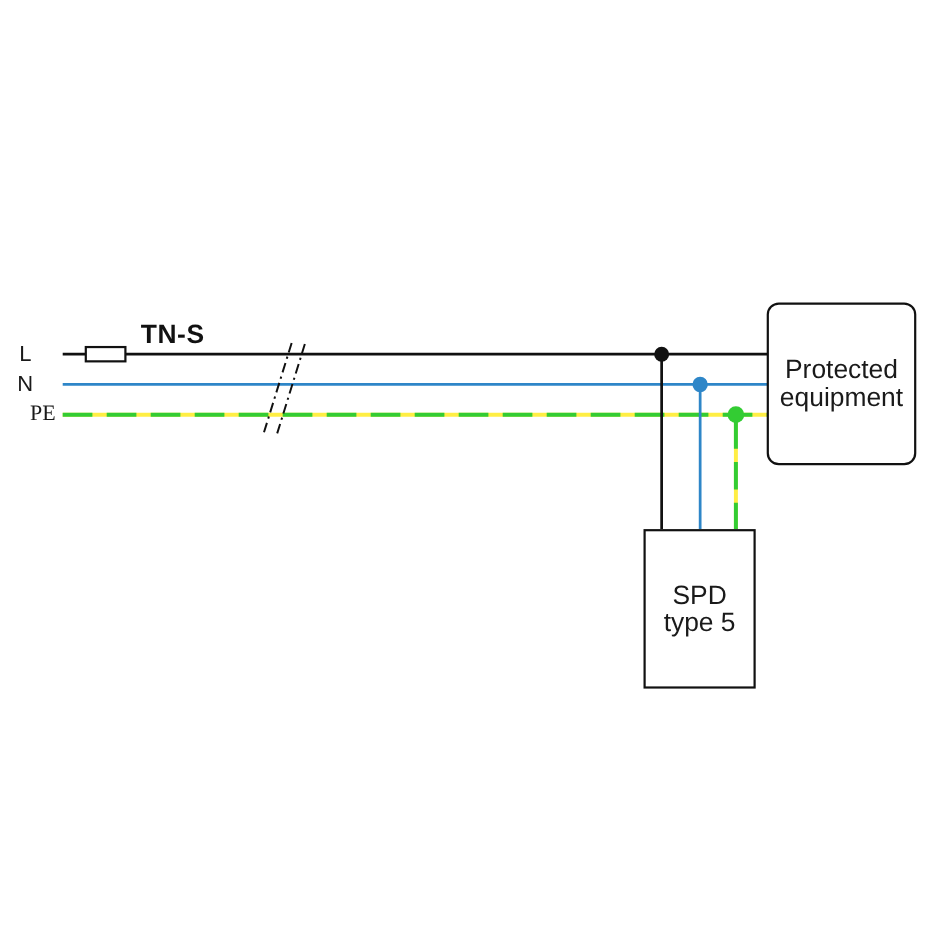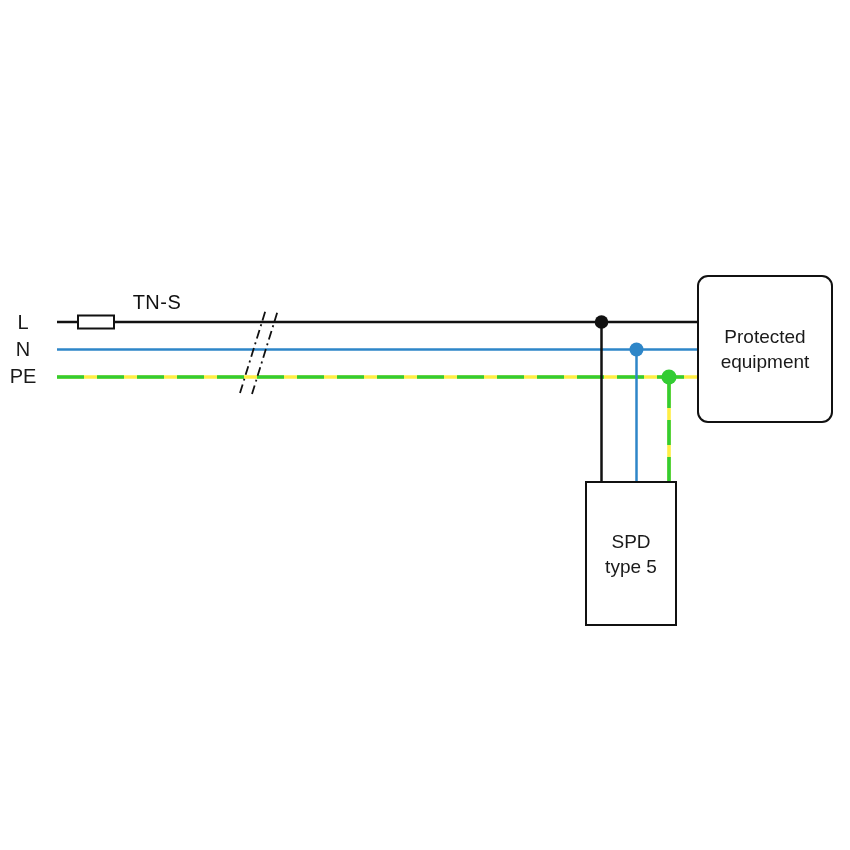--- a/index.html
+++ b/index.html
@@ -27,50 +27,50 @@
     font-size: 20px;
     color: #1a1a1a;
     line-height: 20px;
   }
   .system-label {
     position: absolute;
     left: 119px;
     top: 291px;
     width: 76px;
     text-align: center;
-    font-size: 20px;
-    font-weight: normal;
+    font-size: 24px;
+    font-weight: bold;
     color: #111111;
     letter-spacing: 0.5px;
   }
   .node-box {
     position: absolute;
     box-sizing: border-box;
     background: #ffffff;
     border: 2.5px solid #111111;
     display: flex;
     flex-direction: column;
     align-items: center;
     justify-content: center;
-    font-size: 19px;
+    font-size: 24px;
     color: #1a1a1a;
     line-height: 25px;
     text-align: center;
   }
   .protected-box {
     left: 697px;
     top: 275px;
     width: 136px;
     height: 148px;
     border-radius: 11px;
   }
   .spd-box {
     left: 585px;
     top: 481px;
-    width: 92px;
+    width: 102px;
     height: 145px;
     border-radius: 0;
   }
 </style>
 </head>
 <body>
 
 <div class="canvas">
 
   <svg class="diagram-svg" width="850" height="850" viewBox="0 0 850 850">
@@ -92,21 +92,21 @@
     <line x1="669" y1="377" x2="669" y2="481" stroke-width="3.6" stroke="#ffee44"></line>
     <line x1="669" y1="377" x2="669" y2="481" stroke-width="3.6" stroke-dasharray="25 12" stroke-dashoffset="-6" stroke="#33cc33"></line>
 
     <circle cx="601.5" cy="322" r="6.8" fill="#111111"></circle>
     <circle cx="636.5" cy="349.5" r="7" fill="#2e86c8"></circle>
     <circle cx="669" cy="377" r="7.6" fill="#33cc33"></circle>
   </svg>
 
   <div class="cond-label" style="left:6px; top:312px;">L</div>
   <div class="cond-label" style="left:6px; top:339px;">N</div>
-  <div class="cond-label" style="left:6px; top:366px;">PE</div>
+  <div class="cond-label" style="left:22px; top:366px;font-family:Liberation Serif, serif;">PE</div>
 
   <div class="system-label">TN-S</div>
 
   <div class="node-box protected-box">
     <span>Protected</span>
     <span>equipment</span>
   </div>
 
   <div class="node-box spd-box">
     <span>SPD</span>

